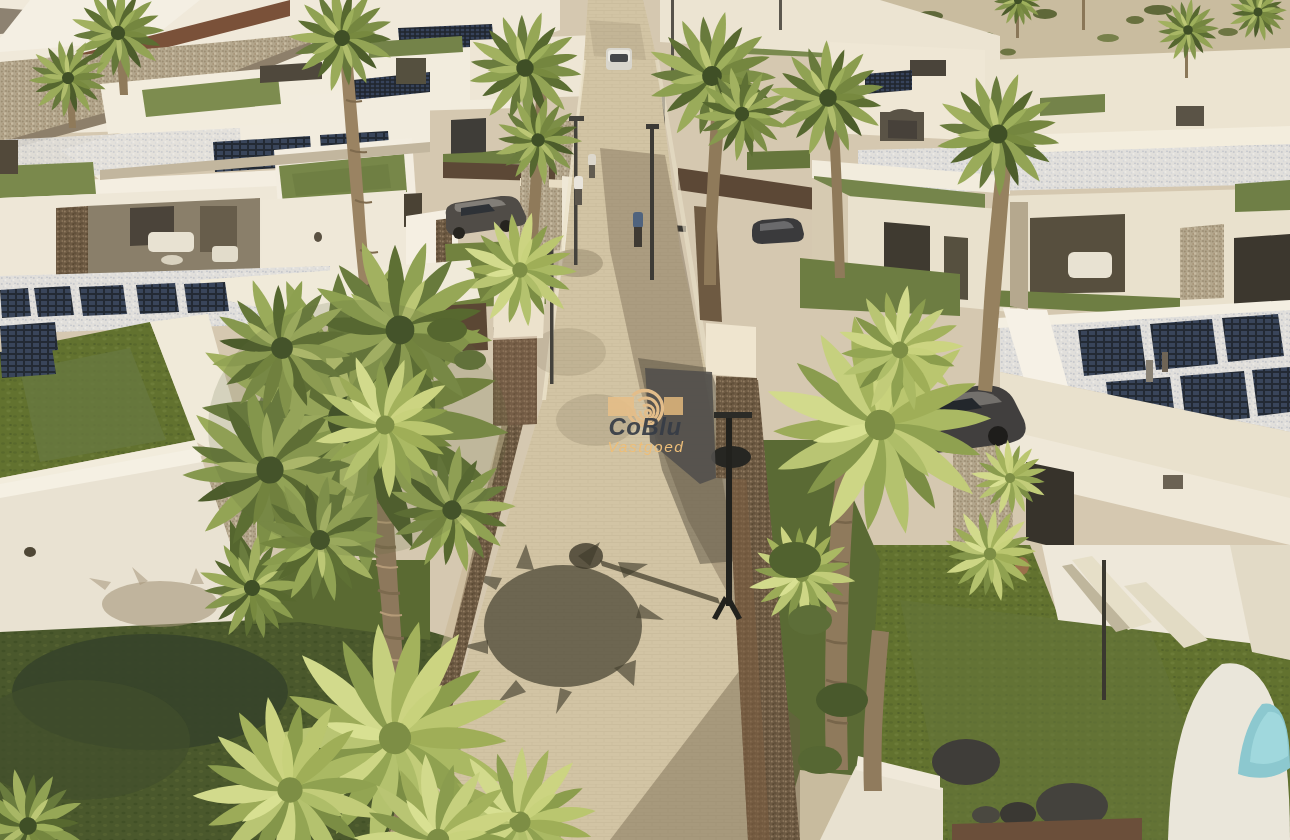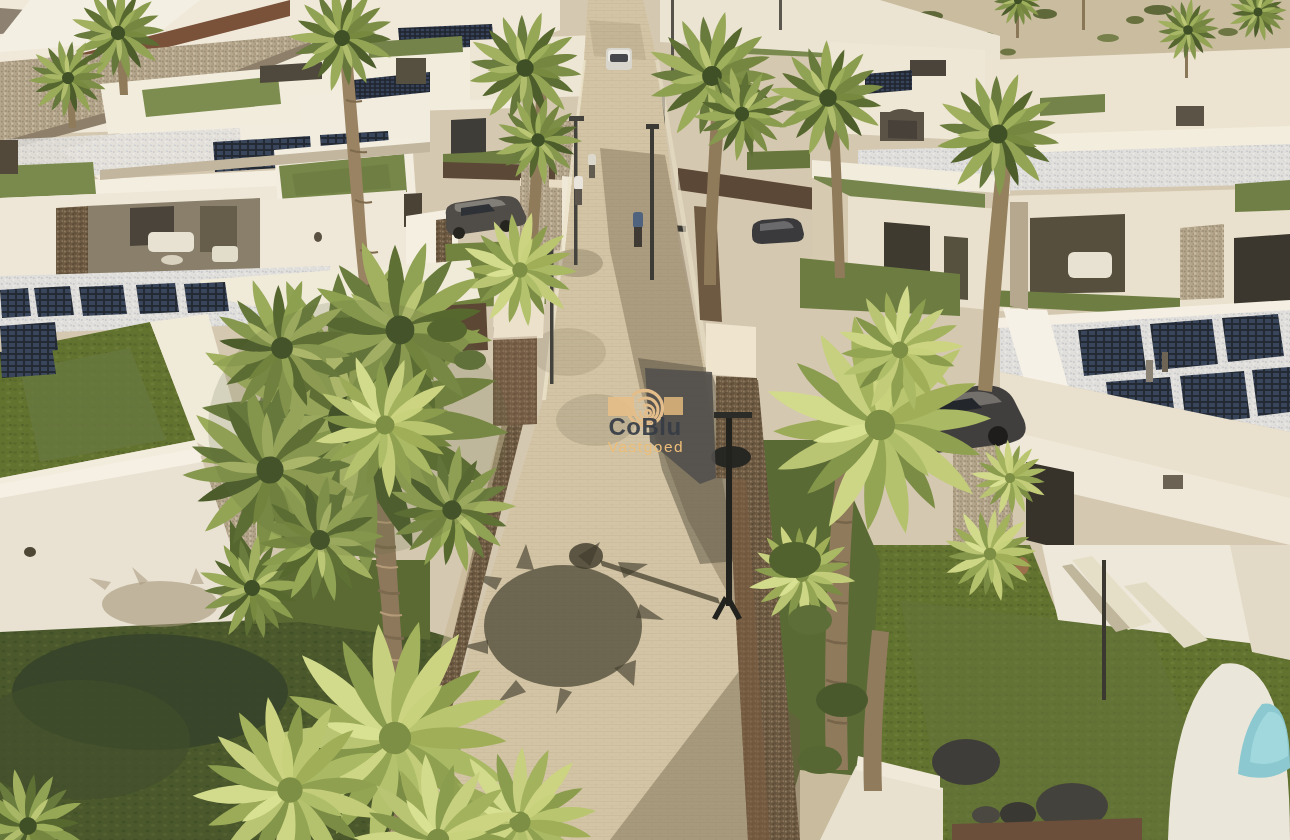--- a/index.html
+++ b/index.html
@@ -1,16 +1,16 @@
 <!DOCTYPE html>
 <html><head>
 <meta charset="utf-8">
 <style>
   html,body{margin:0;padding:0;background:#d5c9b2;}
-  #scene{width:1290px;height:840px;position:relative;overflow:hidden;}
+  #scene{width:1290px;height:840px;position:relative;overflow:hidden;font-style:italic;}
   svg{display:block;}
 </style>
 </head>
 <body>
 
 <div id="scene">
 <svg width="1290" height="840" viewBox="0 0 1290 840" xmlns="http://www.w3.org/2000/svg" font-family="Liberation Sans, sans-serif">
 <defs>
 
   <g id="fr">

